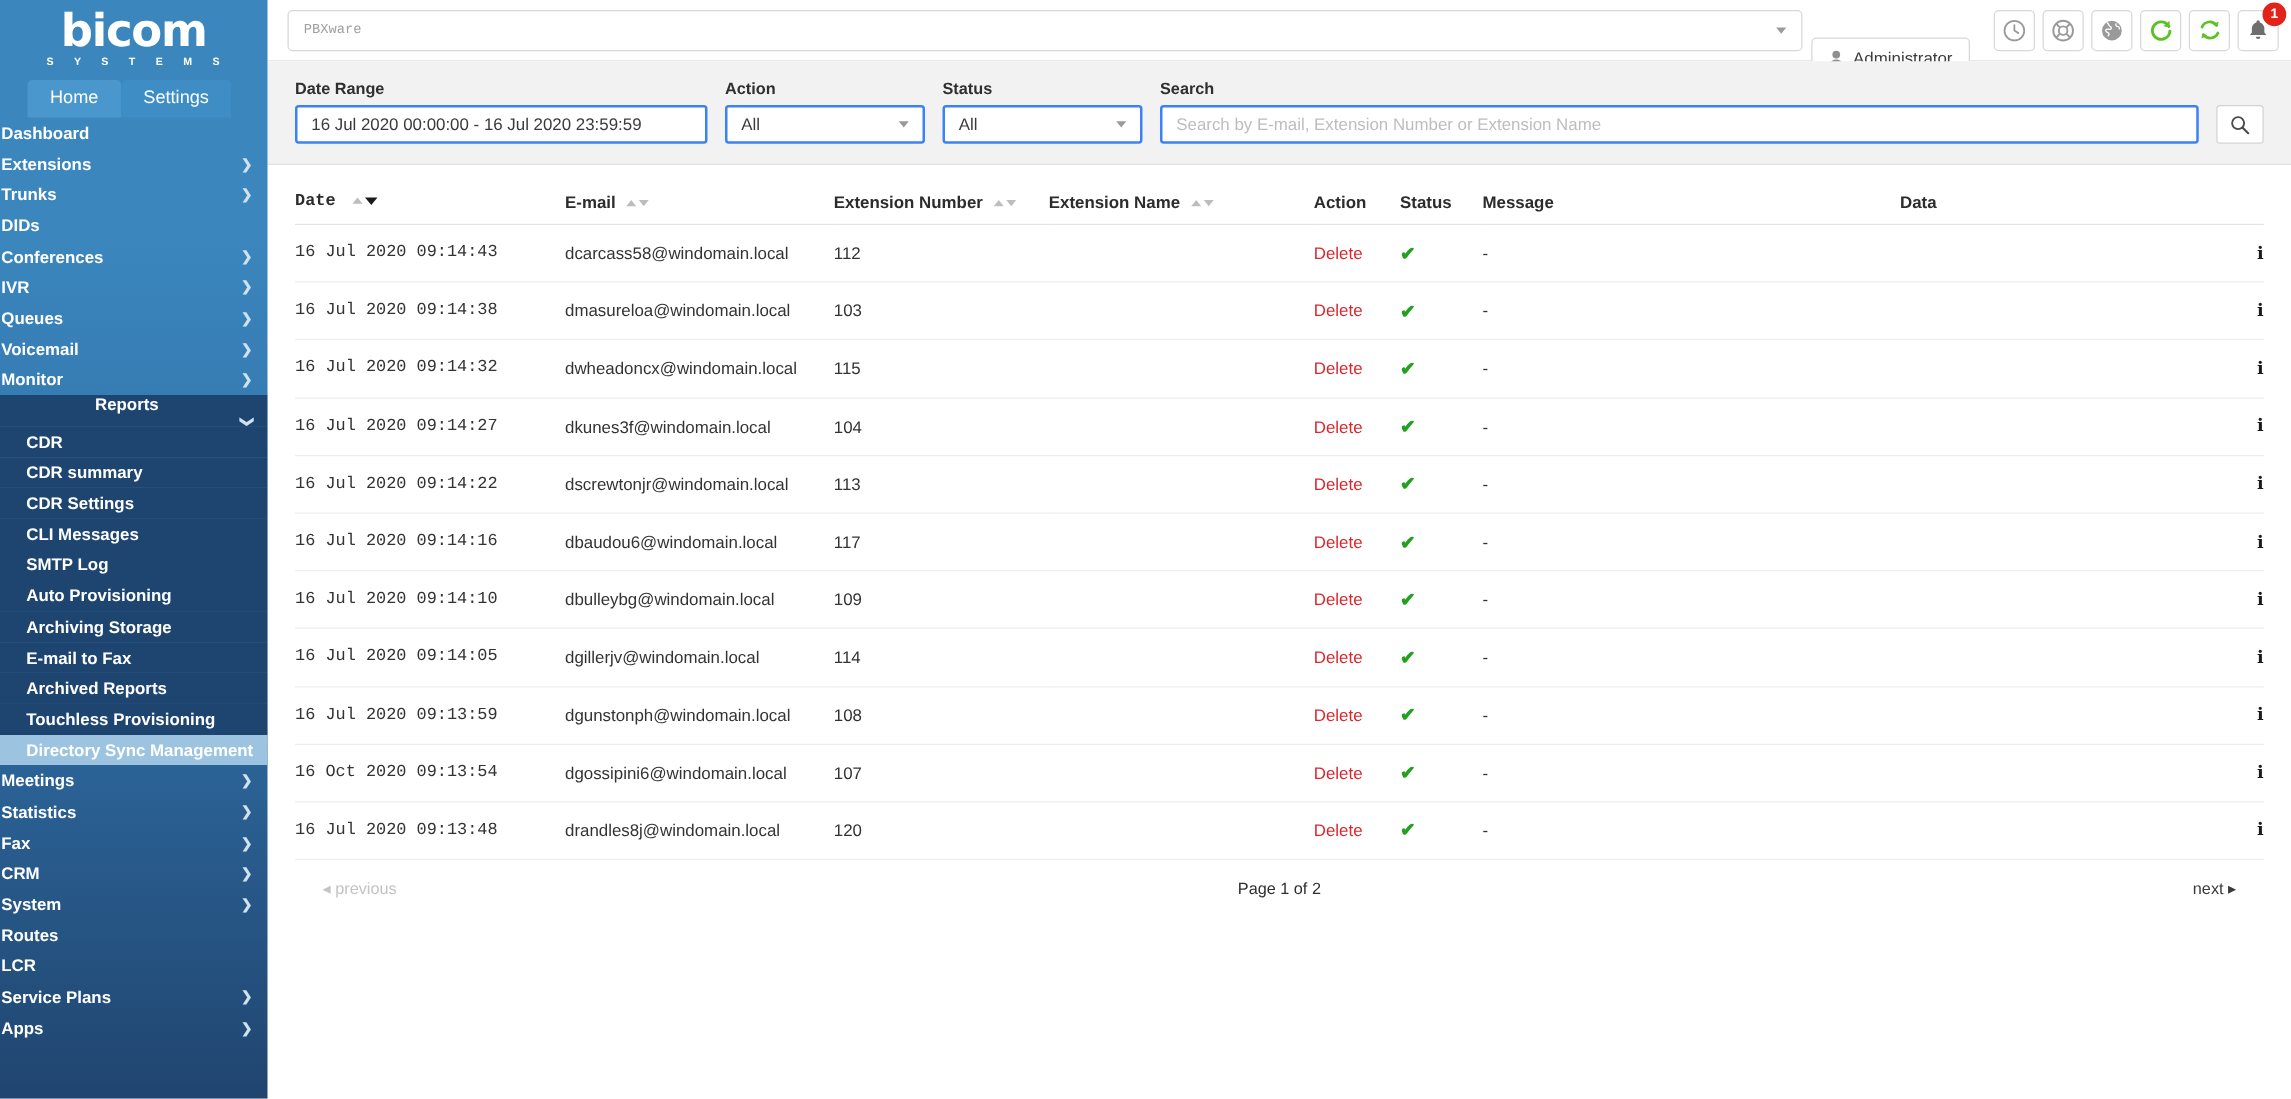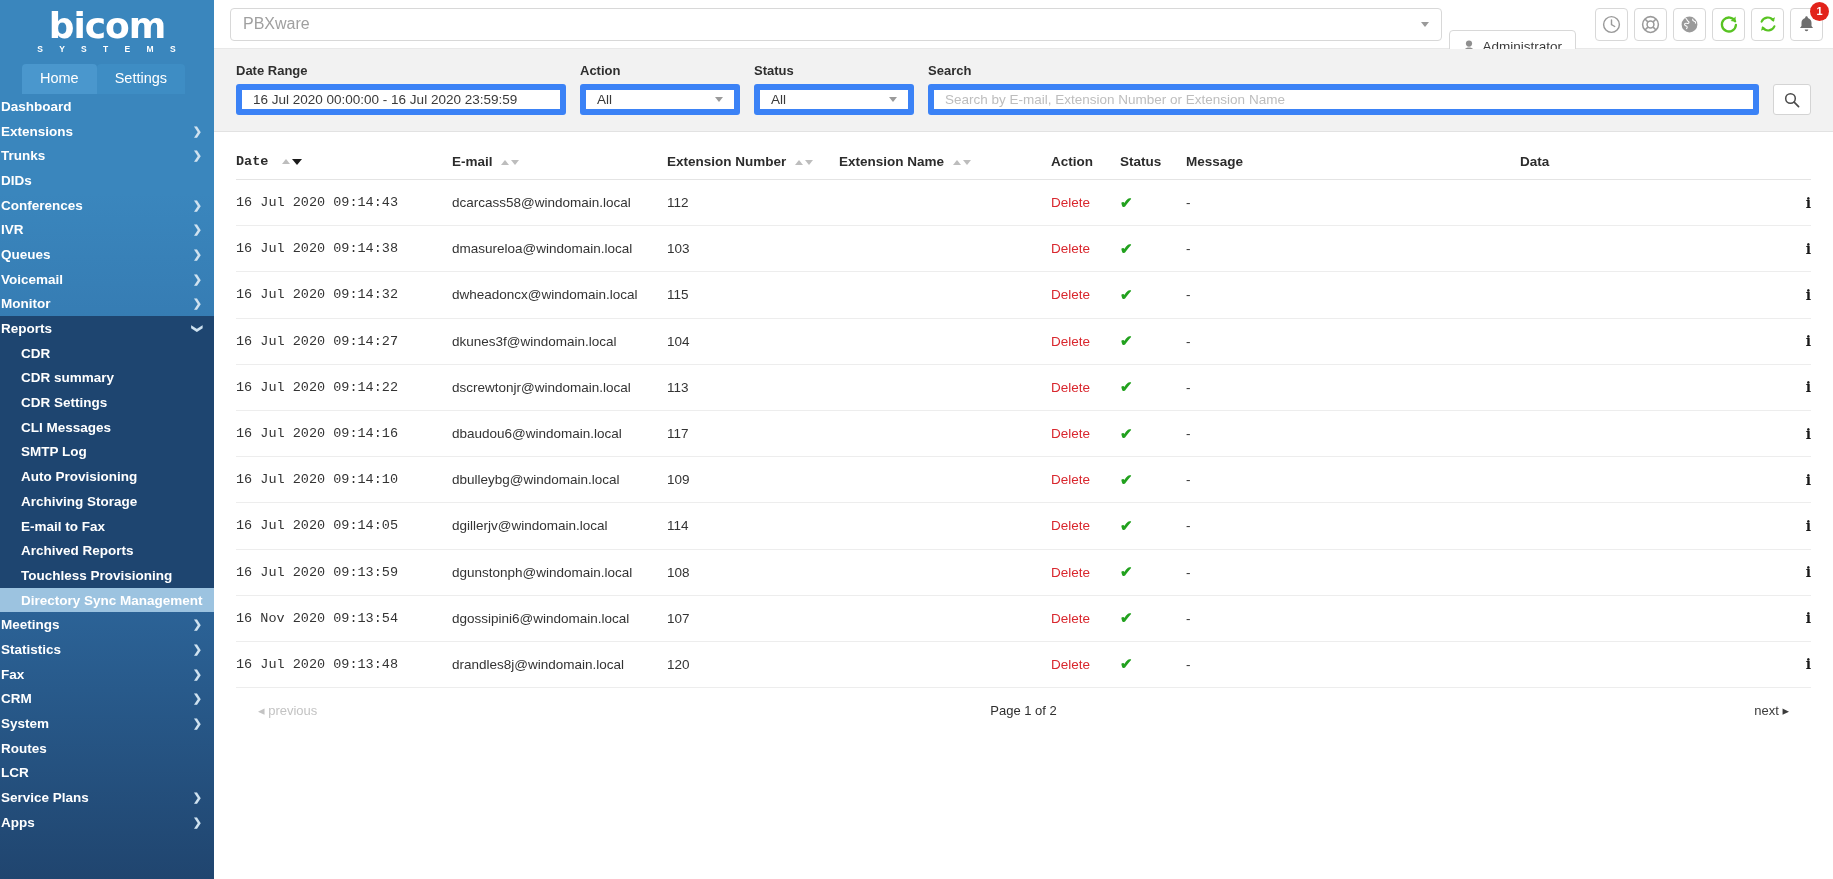--- a/index.html
+++ b/index.html
@@ -48,21 +48,21 @@
     height: 24.7px;
     display: flex; align-items: center;
     padding-left: 1px; padding-right: 12px;
     font-size: 13.5px; color: #ffffff;
     font-weight: 600;
     cursor: pointer; position: relative;
   }
   .menu-item .chev {
     margin-left: auto; font-size: 11px; color: #cfe2f0; font-weight: 700;
   }
-  .menu-item.expanded { background: #1e4570; }
+  .menu-item.expanded { background: #1e4570; flex-direction: column; }
   .menu-item.expanded .chev { transform: rotate(90deg); display:inline-block; }
   .sub-item {
     height: 24.7px;
     display: flex; align-items: center;
     padding-left: 21px;
     font-size: 13.5px; color: #ffffff; font-weight: 600;
     cursor: pointer;
     background: #1e4570;
   }
   .sub-item.active { background: #9cc3e0; color: #ffffff; }
@@ -76,22 +76,22 @@
     padding: 0 10px 0 16px; gap: 7px;
     border-bottom: 1px solid #e8e8e8;
     flex: 0 0 49px;
   }
   .pbx-select {
     flex: 1; height: 33px;
     border: 1px solid #d8d8d8; border-radius: 4px;
     background: #fff;
     display: flex; align-items: center;
     padding: 0 12px;
-    font-size: 16px; color: #a0a0a0;
-    position: relative; cursor: pointer;
+    font-size: 11px; color: #a0a0a0;
+    position: relative; cursor: pointer; font-family: Liberation Mono, monospace;
   }
   .caret-sm {
     margin-left: auto;
     width: 0; height: 0;
     border-left: 4px solid transparent; border-right: 4px solid transparent;
     border-top: 5px solid #9a9a9a;
   }
   .admin-btn {
     height: 33px; border: 1px solid #d8d8d8; border-radius: 4px;
     background: #fff; display: flex; align-items: center; gap: 7px;
@@ -117,21 +117,21 @@
   .filterbar {
     background: #f2f2f2;
     border-bottom: 1px solid #e2e2e2;
     padding: 14px 22px 16px 22px;
     display: flex; gap: 14px; align-items: flex-end;
     flex: 0 0 auto;
   }
   .fld { display: flex; flex-direction: column; }
   .fld-label { font-size: 13px; font-weight: 700; color: #2f2f2f; margin-bottom: 6px; }
   .fld input, .fld .fake-input {
-    height: 31px; border: 6px solid #3b82f6; border-radius: 3px;
+    height: 31px; border: 2px solid #3b82f6; border-radius: 3px;
     background: #fff; font-size: 13.5px; color: #3a3a3a;
     padding: 0 11px; display: flex; align-items: center;
     font-family: "Liberation Sans", sans-serif; outline: none;
   }
   .fld input::placeholder { color: #bdbdbd; }
   .f-date { width: 330px; }
   .f-sel { width: 160px; justify-content: space-between; cursor: pointer; }
   .f-search { flex: 1; min-width: 120px; }
   .search-go {
     width: 38px; height: 31px; border: 1px solid #d4d4d4; border-radius: 3px;
@@ -545,21 +545,21 @@
               <td class="c-date">16 Jul 2020 09:13:59</td>
               <td class="c-email">dgunstonph@windomain.local</td>
               <td class="c-ext">108</td>
               <td class="c-name"></td>
               <td class="c-action"><span class="del-link">Delete</span></td>
               <td class="c-status"><span class="ok-check">✔</span></td>
               <td class="c-msg">-</td>
               <td class="c-data"><span class="info-i">i</span></td>
             </tr>
             <tr>
-              <td class="c-date">16 Nov 2020 09:13:54</td>
+              <td class="c-date">16 Oct 2020 09:13:54</td>
               <td class="c-email">dgossipini6@windomain.local</td>
               <td class="c-ext">107</td>
               <td class="c-name"></td>
               <td class="c-action"><span class="del-link">Delete</span></td>
               <td class="c-status"><span class="ok-check">✔</span></td>
               <td class="c-msg">-</td>
               <td class="c-data"><span class="info-i">i</span></td>
             </tr>
             <tr>
               <td class="c-date">16 Jul 2020 09:13:48</td>

